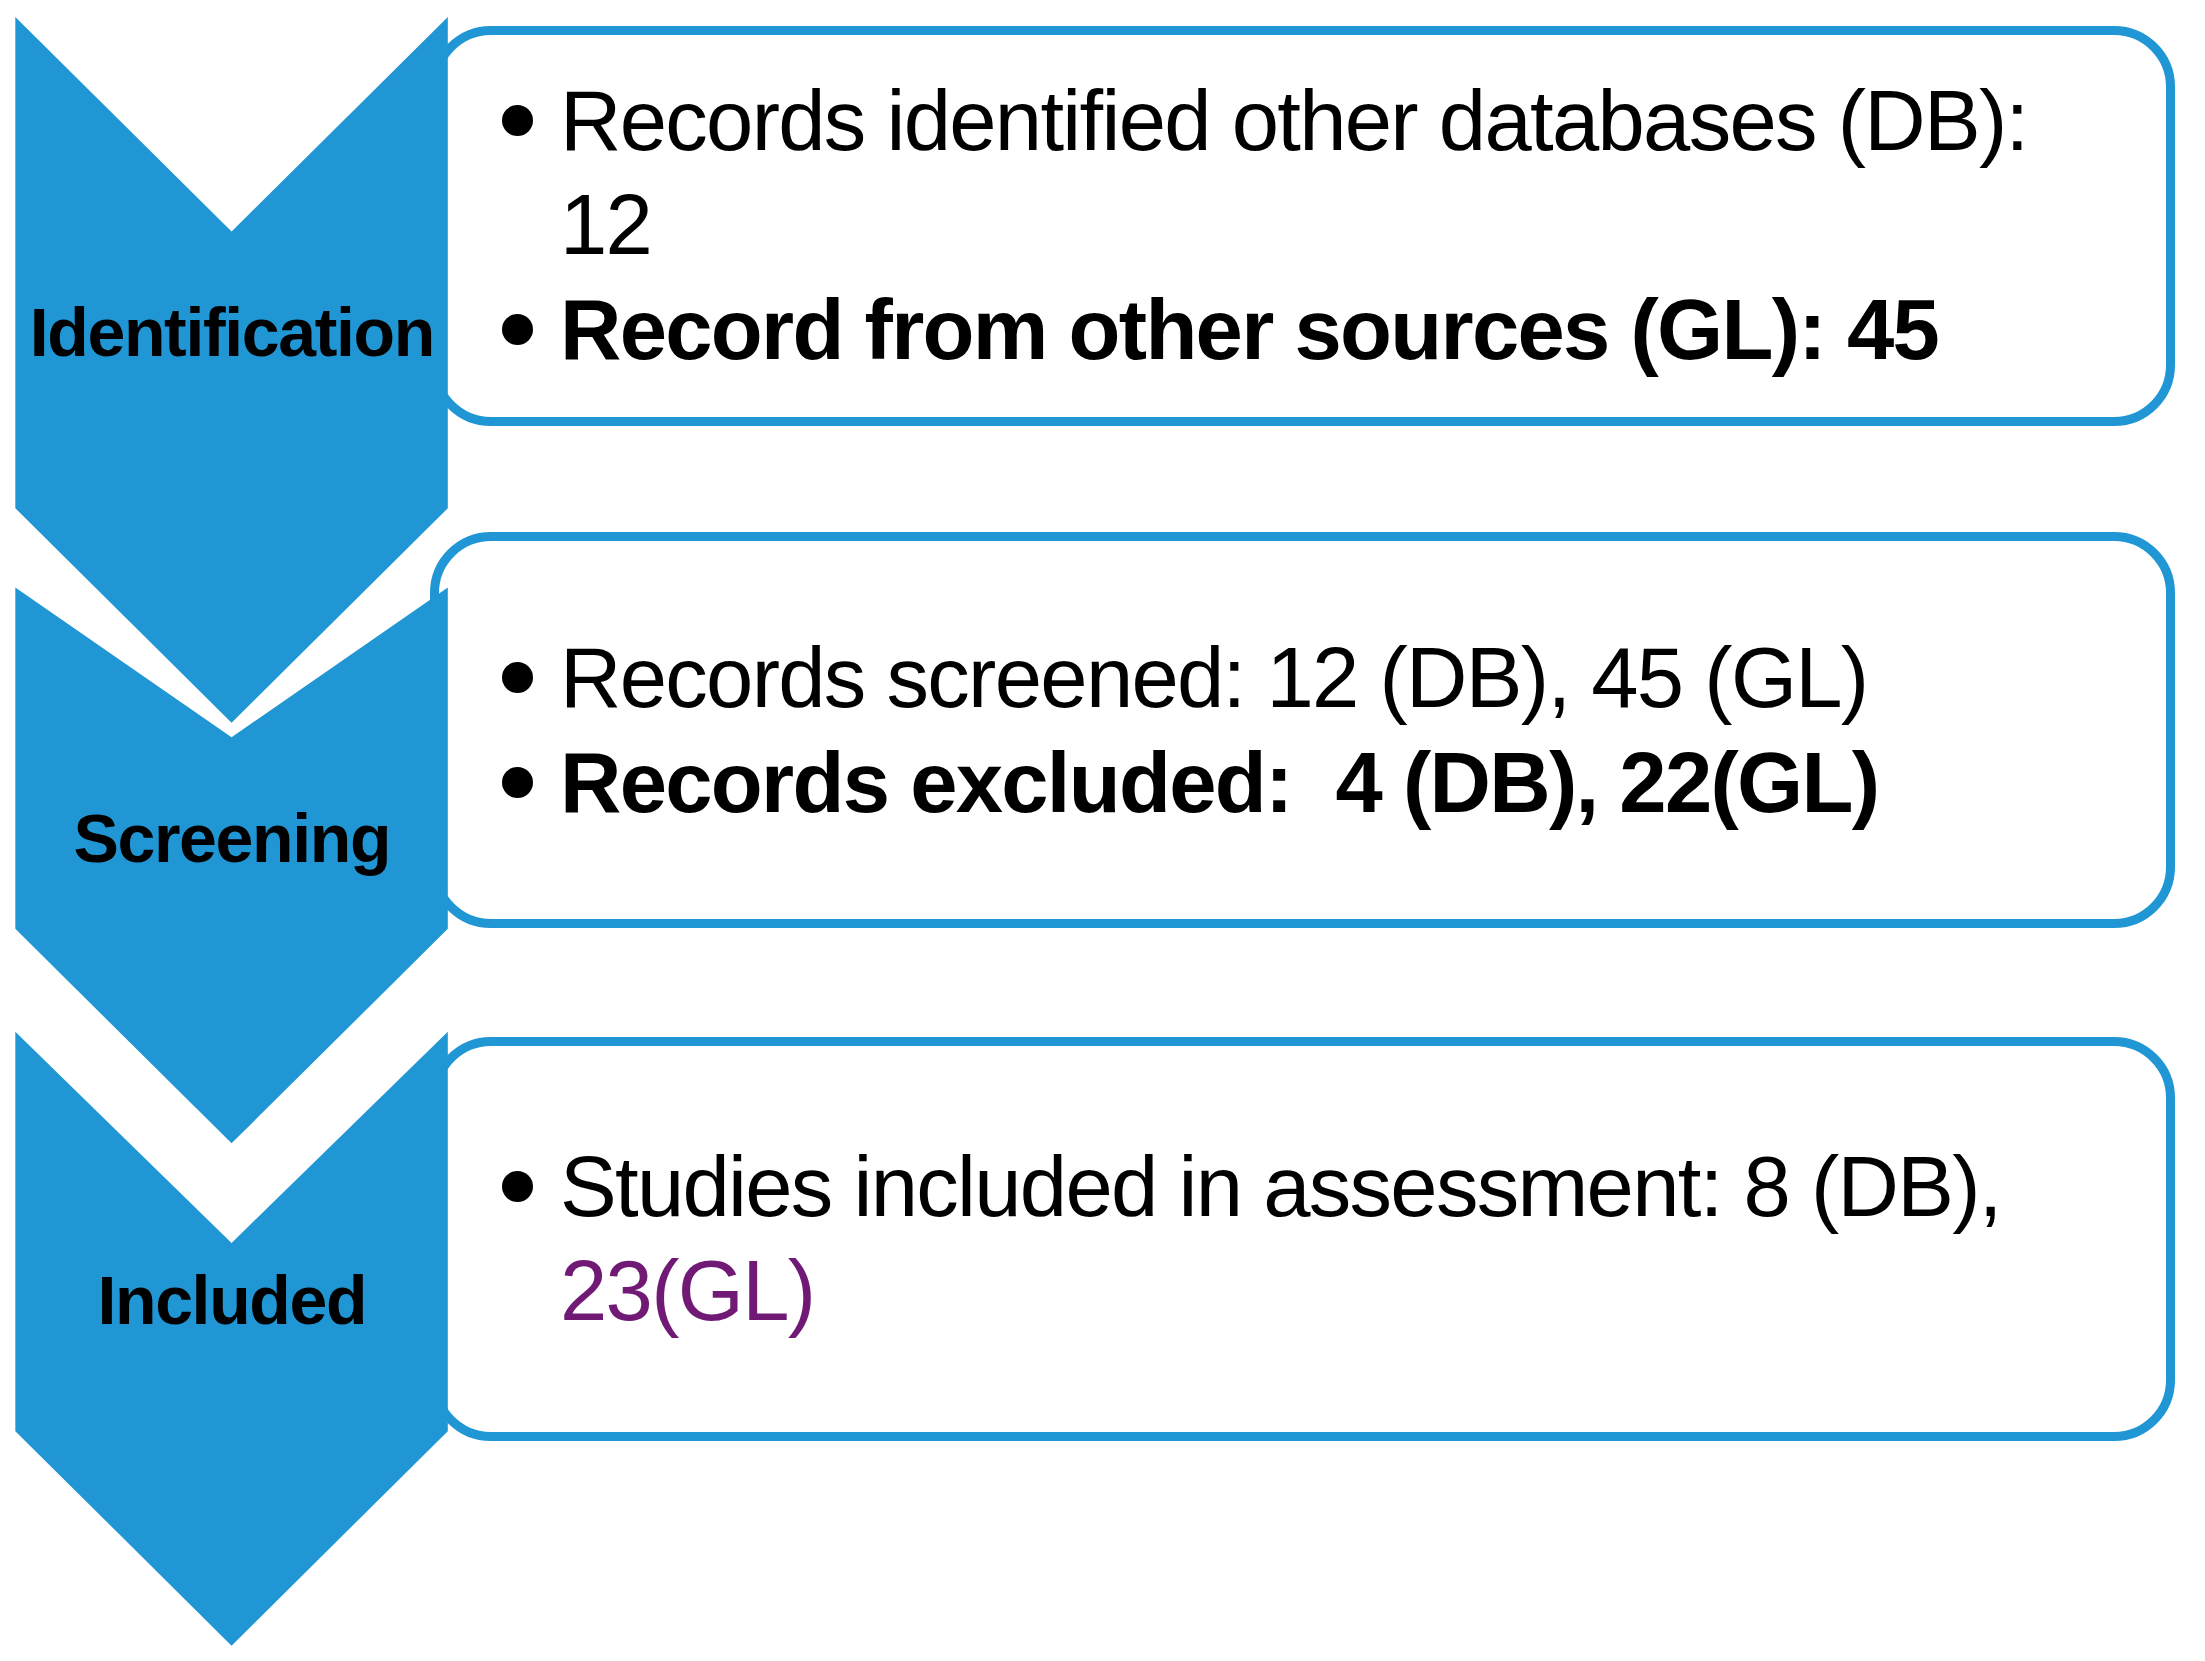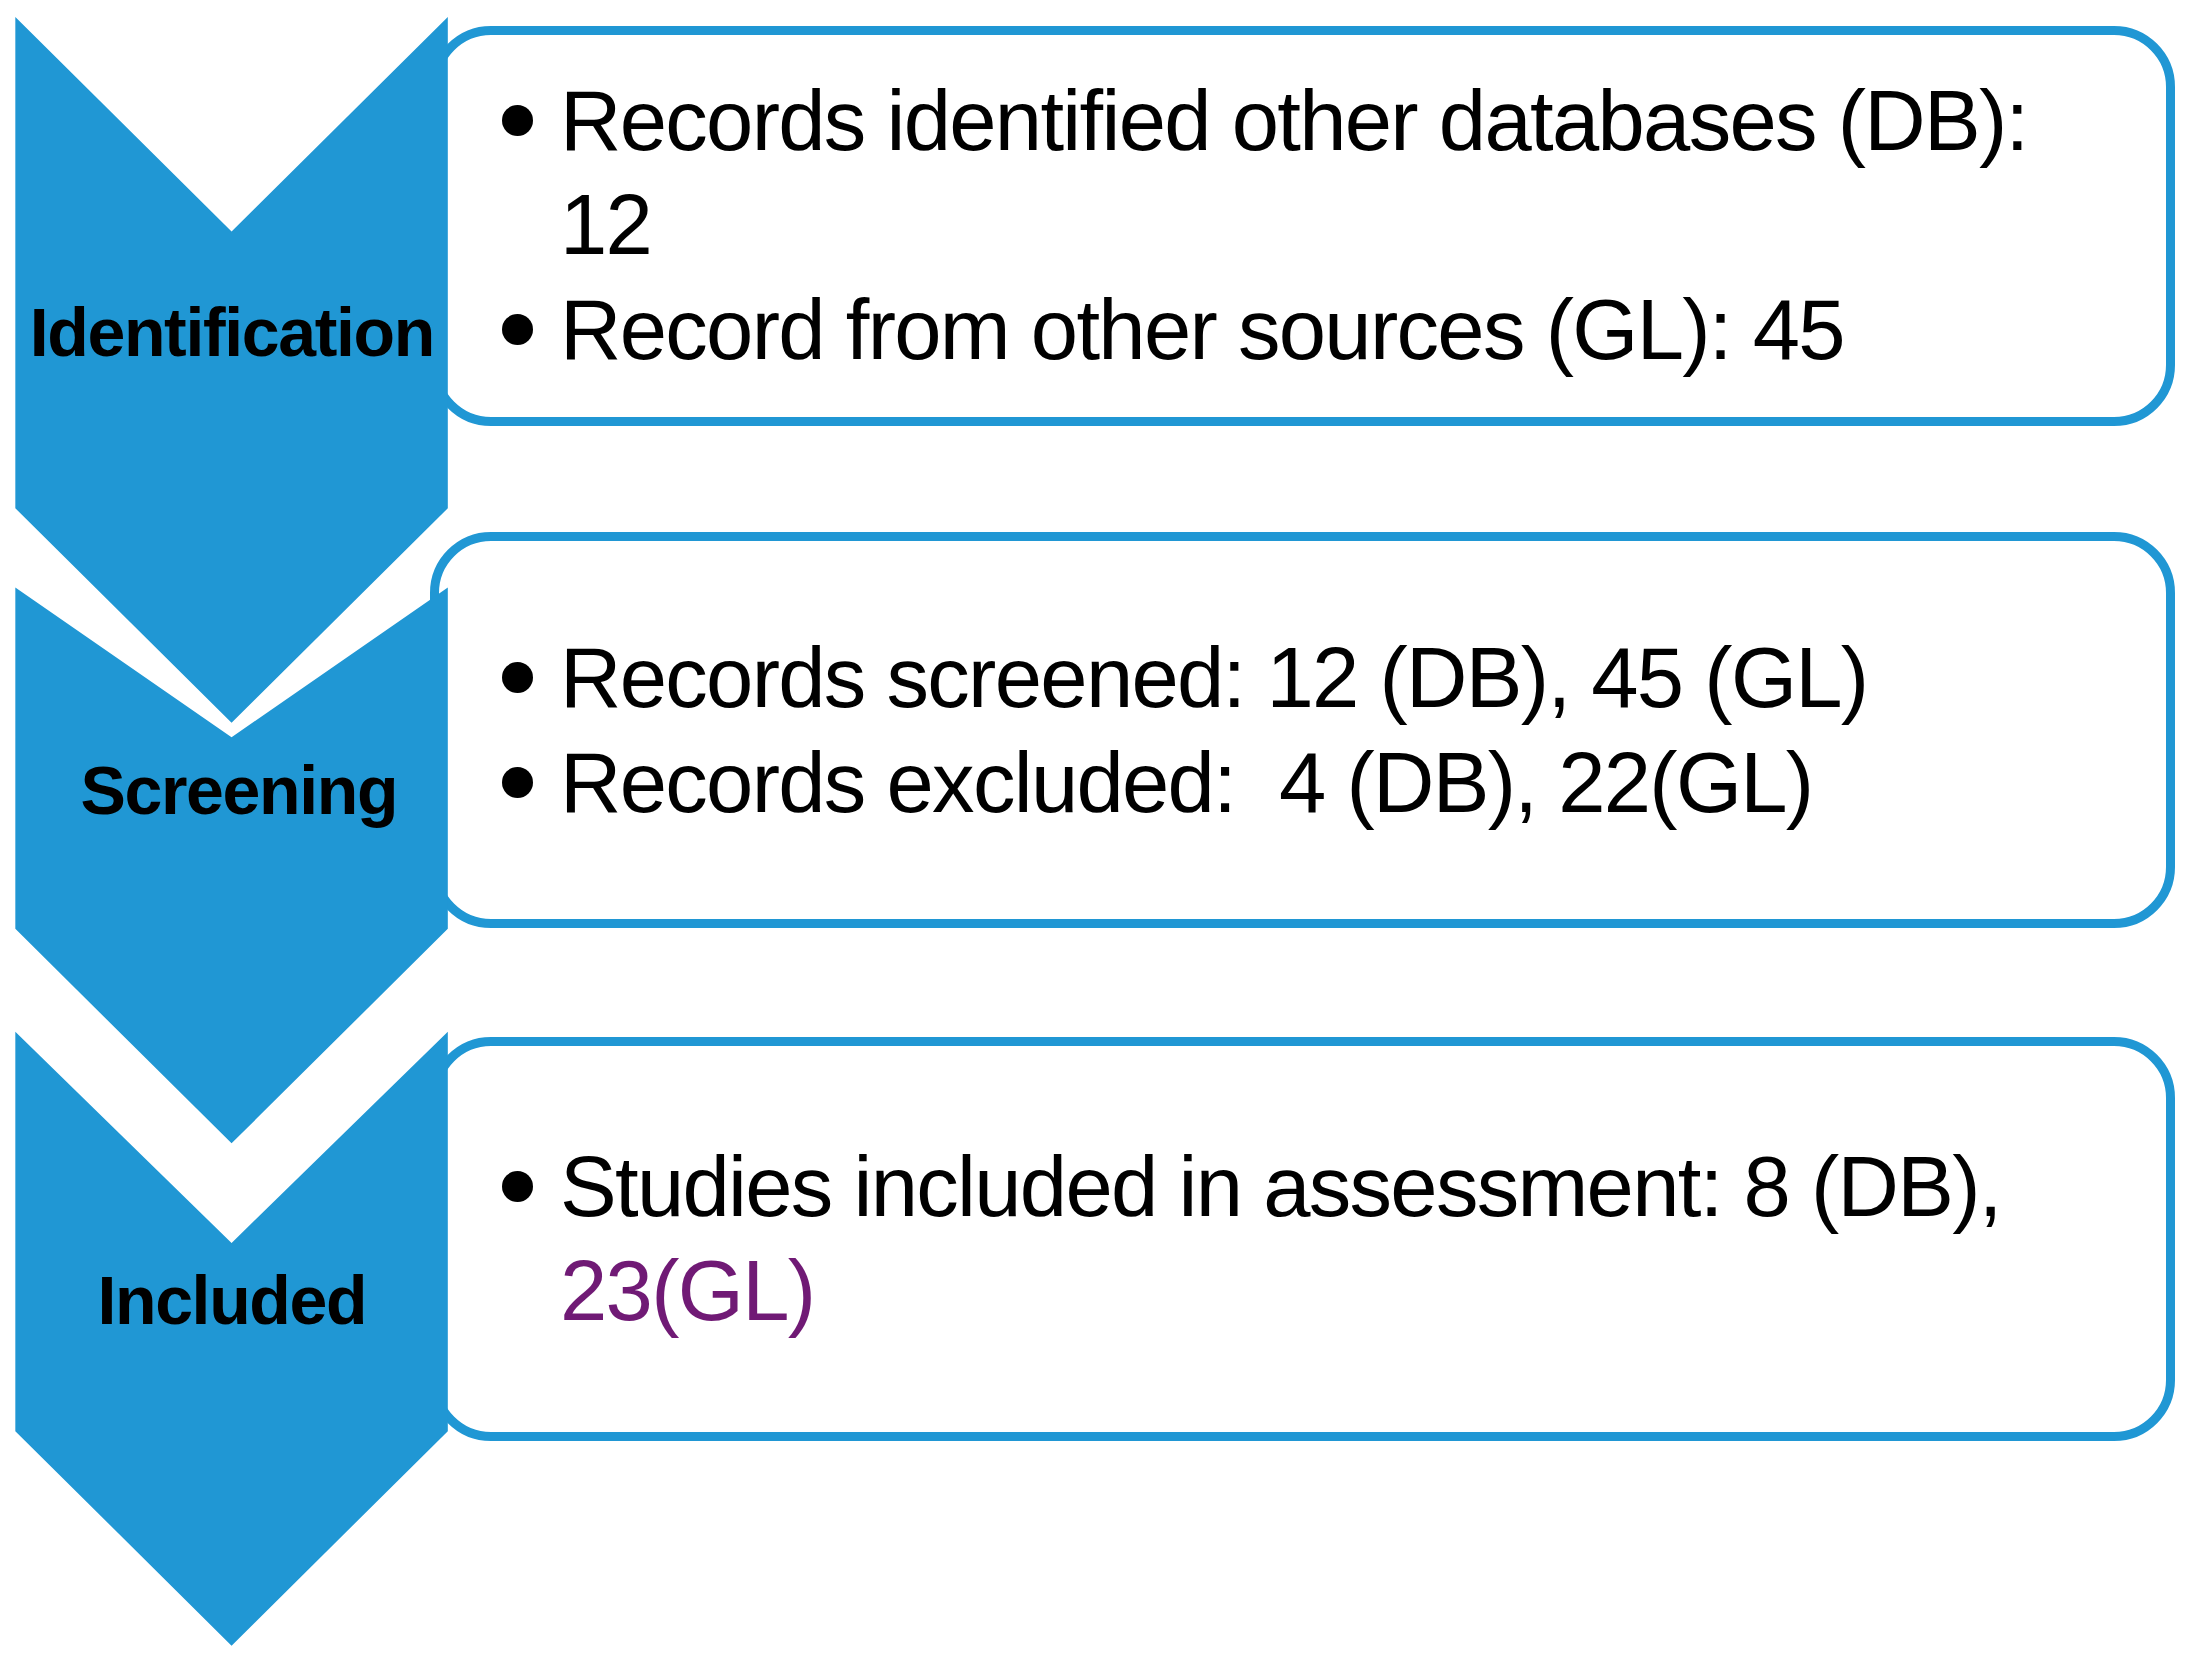--- a/index.html
+++ b/index.html
@@ -26,21 +26,21 @@
     flex-direction: column;
     justify-content: center;
     padding-left: 63px;
     padding-right: 25.5px;
   }
   #box-identification { top: 25.5px;   height: 400px; }
   #box-screening      { top: 532px;  height: 396px; }
   #box-included       { top: 1037px; height: 404px; }
 
   .bullet-item { display: flex; align-items: flex-start; }
-  .bullet-item + .bullet-item { margin-top: 1px; }
+  .bullet-item + .bullet-item { margin-top: 1px; font-weight: bold; }
   .bullet-dot {
     flex: 0 0 auto;
     width: 31px; height: 31px;
     margin-top: 36px;
     margin-right: 27px;
     border-radius: 50%;
     background: #000000;
   }
   .bullet-lines { min-width: 0; }
   .bullet-line {
@@ -67,21 +67,21 @@
     text-align: center;
     font-size: 68px;
     line-height: 68px;
     font-weight: bold;
     letter-spacing: -0.02em;
     color: #000000;
     z-index: 3;
     white-space: pre;
   }
   #label-identification { top: 298px;  }
-  #label-screening      { top: 756px; margin-left: 7px;  }
+  #label-screening      { top: 804px;  }
   #label-included       { top: 1266px; }
 </style>
 </head>
 <body>
 
 <div id="canvas">
 
   <div class="stage-box" id="box-identification">
     <div class="bullet-item">
       <span class="bullet-dot"></span>

